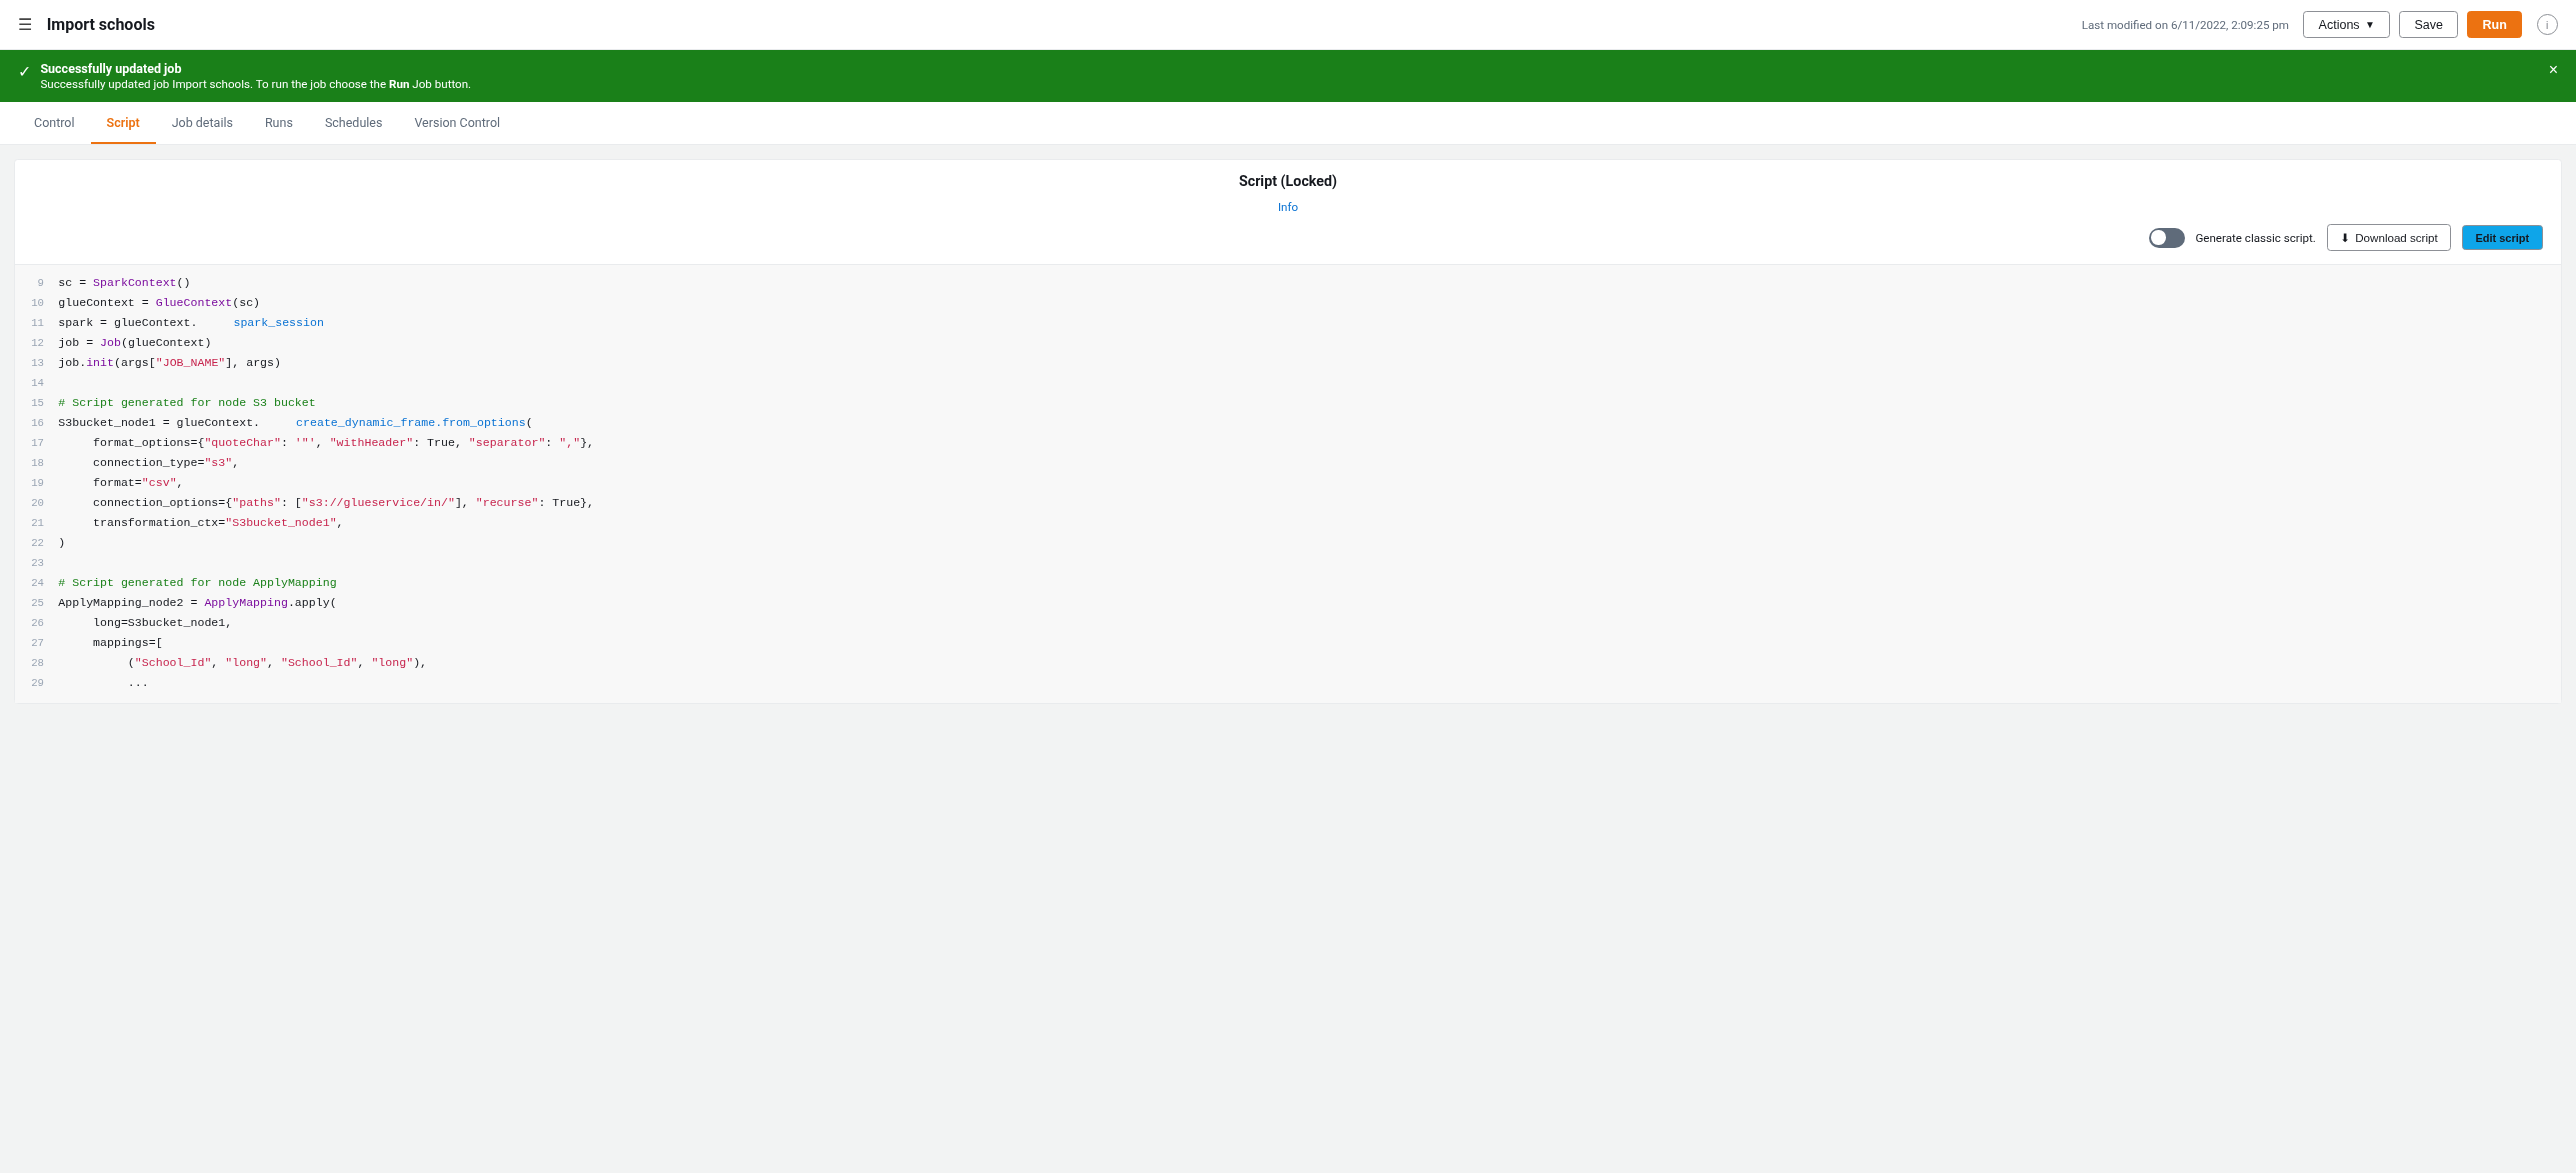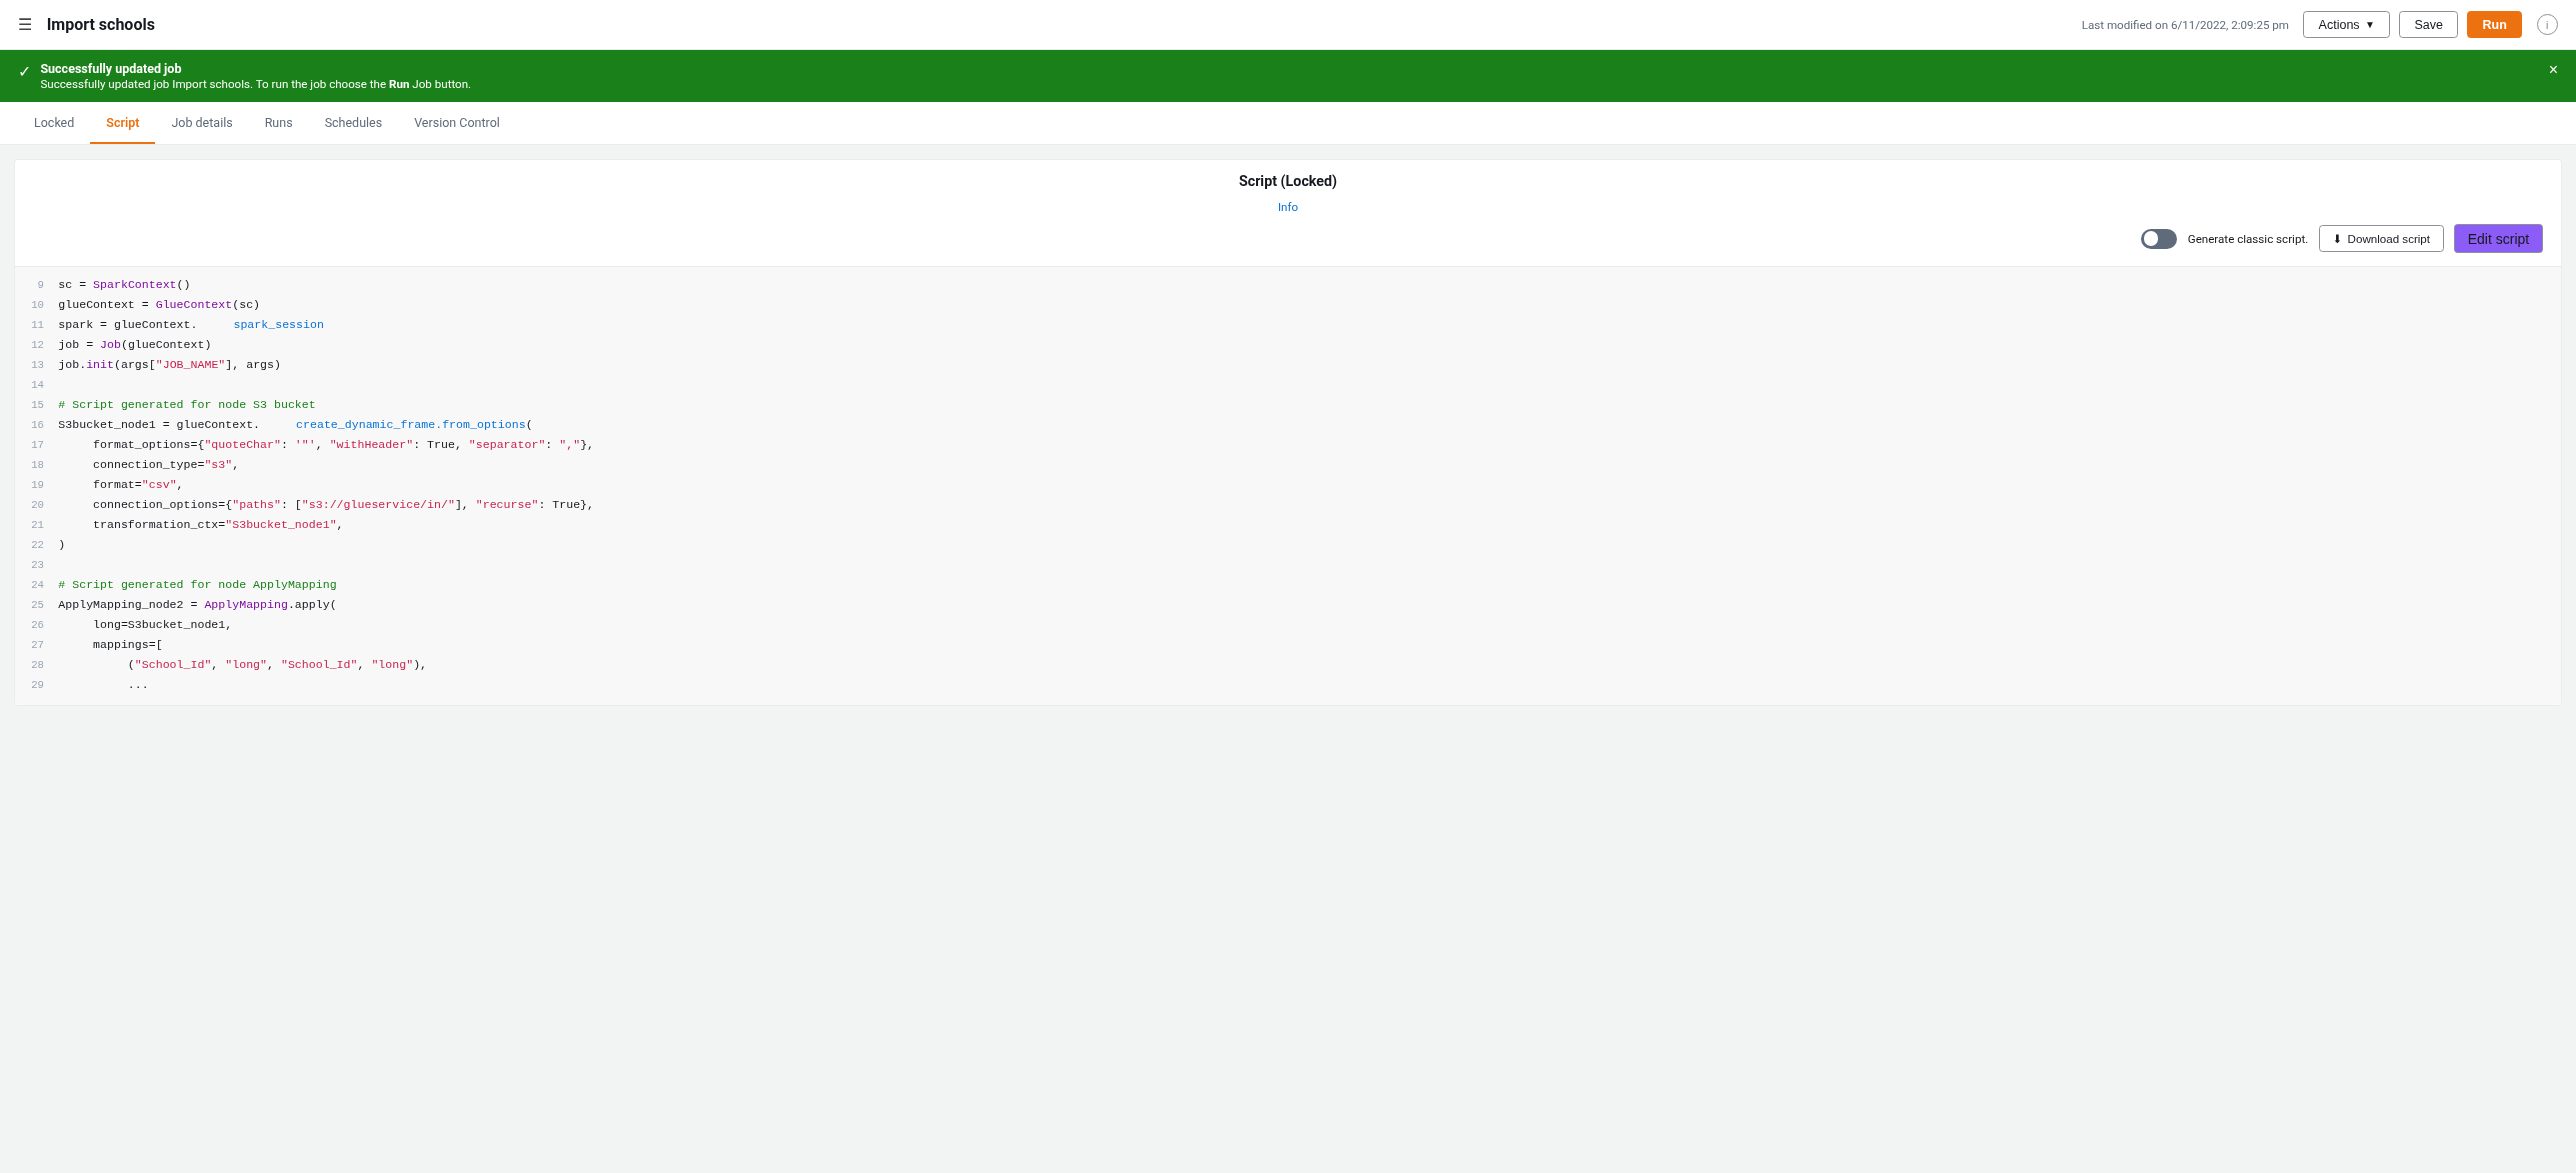--- a/index.html
+++ b/index.html
@@ -203,27 +203,28 @@
       color: #16191f;
       padding: 5.4px 12.5px;
       border-radius: 3.6px;
       font-size: 11.6px;
       cursor: pointer;
       display: flex;
       align-items: center;
       gap: 5.4px;
     }
     .btn-edit-script {
-      background: #8b5cf6;
+      background: #0ea5e9;
       border: 0.9px solid #8d9096;
       color: #16191f;
       padding: 5.4px 12.5px;
       border-radius: 3.6px;
-      font-size: 14px;
-      cursor: pointer;
+      font-size: 11px;
+      cursor: pointer;
+      font-weight: bold;
     }
 
     
     .code-area {
       font-family: 'Courier New', Courier, monospace;
       font-size: 11.6px;
       line-height: 1.6;
       background: #f8f8f8;
       padding: 9px 0;
       overflow-y: auto;
@@ -286,21 +287,21 @@
   <div class="success-banner-content">
     <div class="success-banner-title">Successfully updated job</div>
     <div class="success-banner-text">
       <span>Successfully updated job Import schools. To run the job choose the </span><strong>Run</strong><span> Job button.</span>
     </div>
   </div>
   <button class="success-banner-close">×</button>
 </div>
 
 <div class="tabs">
-  <div class="tab">Locked</div>
+  <div class="tab">Control</div>
   <div class="tab active">Script</div>
   <div class="tab">Job details</div>
   <div class="tab">Runs</div>
   <div class="tab">Schedules</div>
   <div class="tab">Version Control</div>
 </div>
 
 <div class="script-container">
   <div class="script-header">
     <span class="script-title">Script (Locked)</span>

